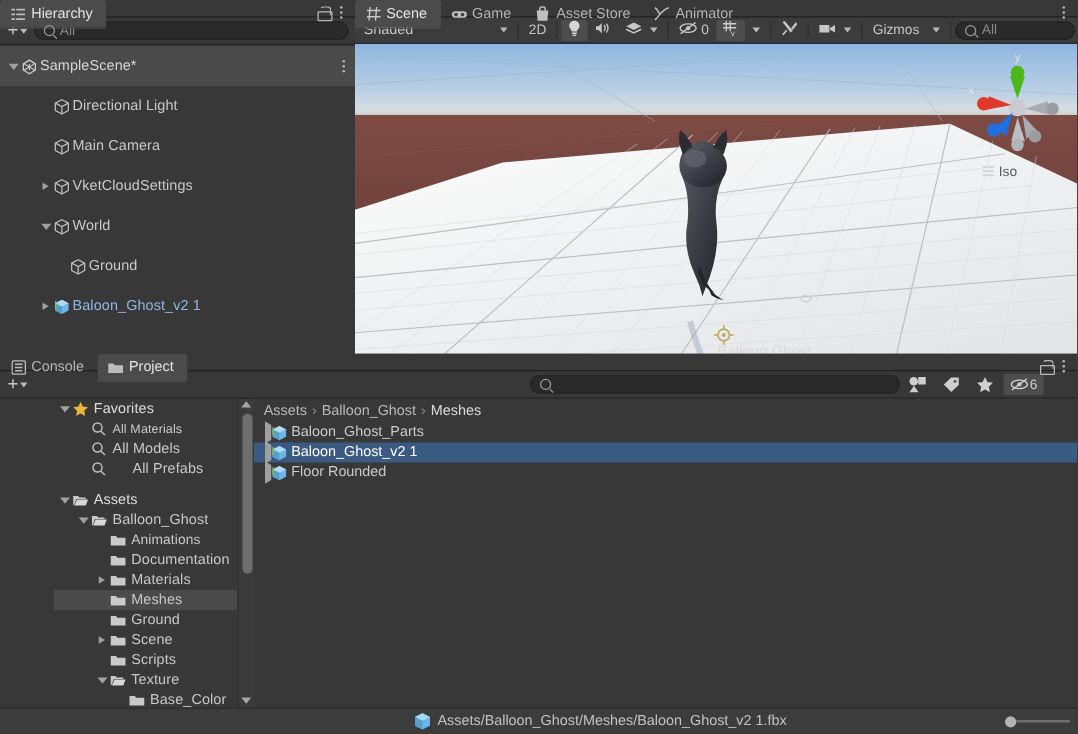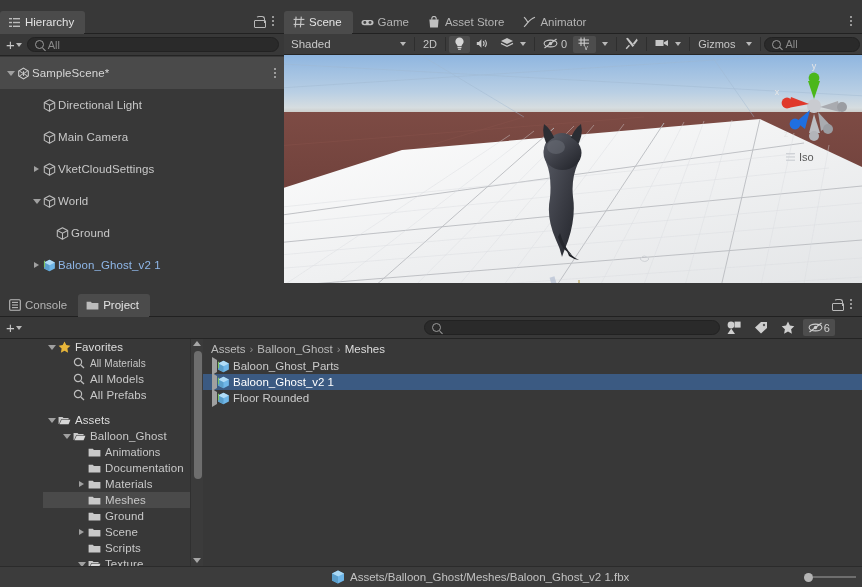--- a/index.html
+++ b/index.html
@@ -8,22 +8,22 @@
     background:#383838;
     font-family:"Liberation Sans", sans-serif;
     font-size:11.5px;
     color:#c4c4c4;
     -webkit-font-smoothing:antialiased;
   }
   #app{ position:relative; width:862px; height:587px; }
 
   
   .tabstrip{
-    display:flex; align-items:flex-end;
-    height:34px; background:#383838;
+    display:flex; 
+    height:14px; background:#383838;
     border-bottom:1px solid #212121;
     position:relative;
   }
   .tab{
     display:flex; align-items:center; gap:4px;
     height:22px; padding:0 10px 0 8px;
     font-size:11.5px; color:#b4b4b4;
     background:transparent; cursor:default;
     border-right:1px solid transparent;
     position:relative;
@@ -630,21 +630,21 @@
             </div>
             <div class="row">
               <span style="width: 17px; flex: 0 0 auto;"></span>
               <span class="tw"></span>
               <span class="folder" style="display: inline-flex; align-items: center;">
                 <svg width="13" height="12" viewBox="0 0 13 12">
                   <circle cx="5" cy="5" r="3.6" fill="none" stroke="#bdbdbd" stroke-width="1.2"></circle>
                   <line x1="7.8" y1="8" x2="11" y2="11" stroke="#bdbdbd" stroke-width="1.3"></line>
                 </svg>
               </span>
-              <span class="lbl" style="margin-left: 4px; font-size: 11.5px; color: rgb(200, 200, 200); text-align: center;">All Prefabs</span>
+              <span class="lbl" style="margin-left: 20px; font-size: 11.5px; color: rgb(200, 200, 200); text-align: center;">All Prefabs</span>
             </div>
             <div class="row" style="height: 9px;"></div>
             <div class="row">
               <span style="width: 2px; flex: 0 0 auto;"></span>
               <span class="tw">
                 <span class="tri open"></span>
               </span>
               <span class="folder" style="display: inline-flex; align-items: center;">
                 <svg width="14" height="11" viewBox="0 0 14 11">
                   <path d="M0.6 1.6h4.2l1.1 1.3h5.5v1.2H3.4L1.2 9.4H0.6z" fill="#c9c9c9"></path>

